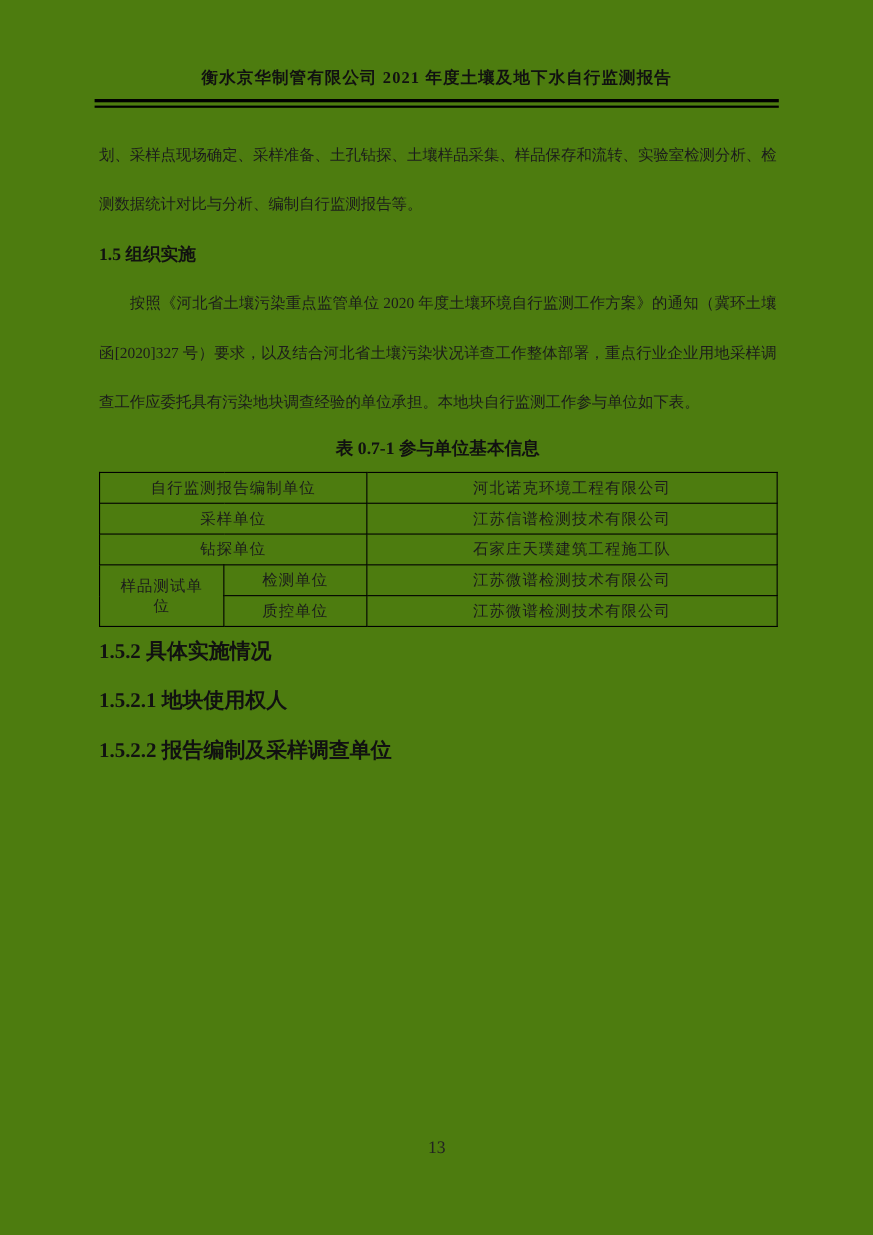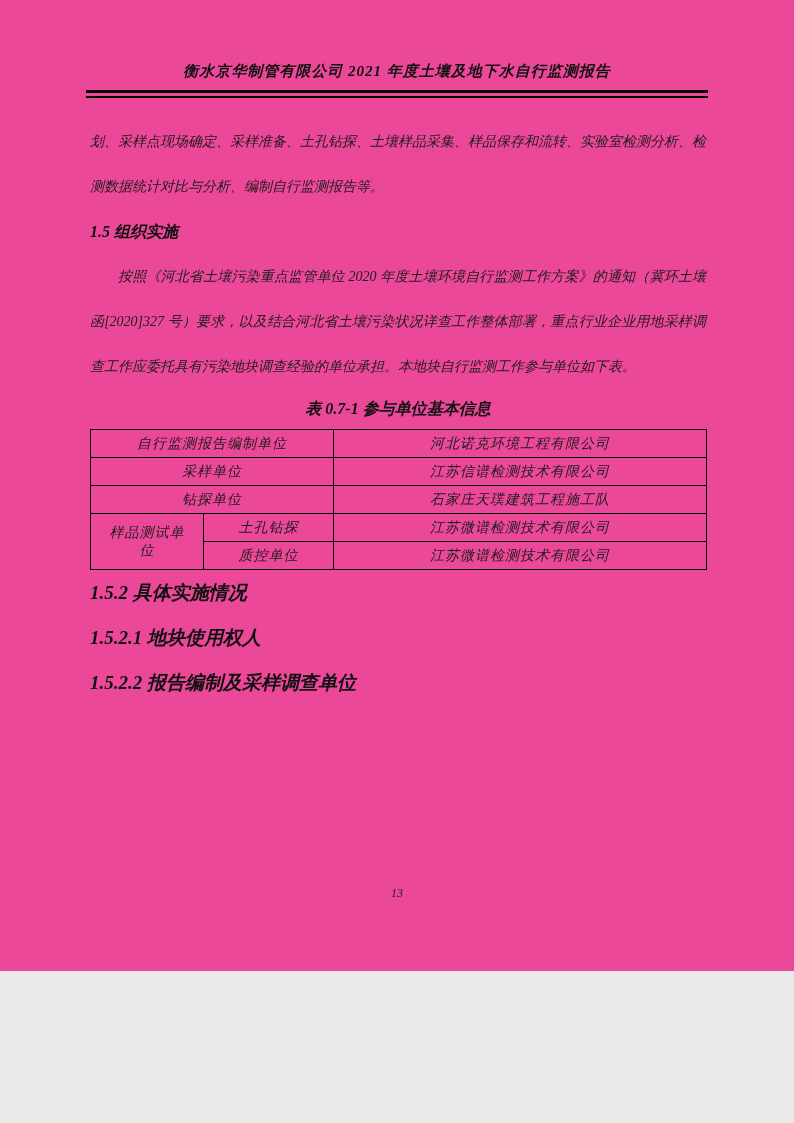--- a/index.html
+++ b/index.html
@@ -1,26 +1,25 @@
 <!DOCTYPE html>
 <html lang="zh"><head>
 <meta charset="utf-8">
 <style>
   html, body { margin: 0; padding: 0; background: #e9e9e9; }
   .page {
     position: relative;
     width: 794px;
-    height: 971px;
+    height: 1123px;
     margin: 0 auto;
-    background: #ec4899;
+    background: #4d7c0f;
     box-sizing: border-box;
     overflow: hidden;
     font-family: "Liberation Serif", "DejaVu Serif", serif;
     color: #1c1c1c;
-    font-style: italic;
   }
   .header-title {
     padding-top: 60px;
     text-align: center;
     font-size: 15px;
     font-weight: bold;
     line-height: 22px;
     letter-spacing: 1px;
     color: #111;
   }
@@ -77,21 +76,21 @@
     letter-spacing: 1px;
   }
   .footer {
     position: absolute;
     bottom: 70px;
     left: 0;
     width: 100%;
     text-align: center;
   }
   .page-number {
-    font-size: 12px;
+    font-size: 16px;
     color: #222;
   }
 </style>
 </head>
 <body>
 
 <div class="page">
 
   <header>
     <div class="header-title">衡水京华制管有限公司 2021 年度土壤及地下水自行监测报告</div>
@@ -123,21 +122,21 @@
         <tr>
           <td colspan="2">采样单位</td>
           <td>江苏信谱检测技术有限公司</td>
         </tr>
         <tr>
           <td colspan="2">钻探单位</td>
           <td>石家庄天璞建筑工程施工队</td>
         </tr>
         <tr>
           <td rowspan="2">样品测试单位</td>
-          <td>土孔钻探</td>
+          <td>检测单位</td>
           <td>江苏微谱检测技术有限公司</td>
         </tr>
         <tr>
           <td>质控单位</td>
           <td>江苏微谱检测技术有限公司</td>
         </tr>
       </tbody>
     </table>
 
     <h3 class="h-l3">1.5.2 具体实施情况</h3>

